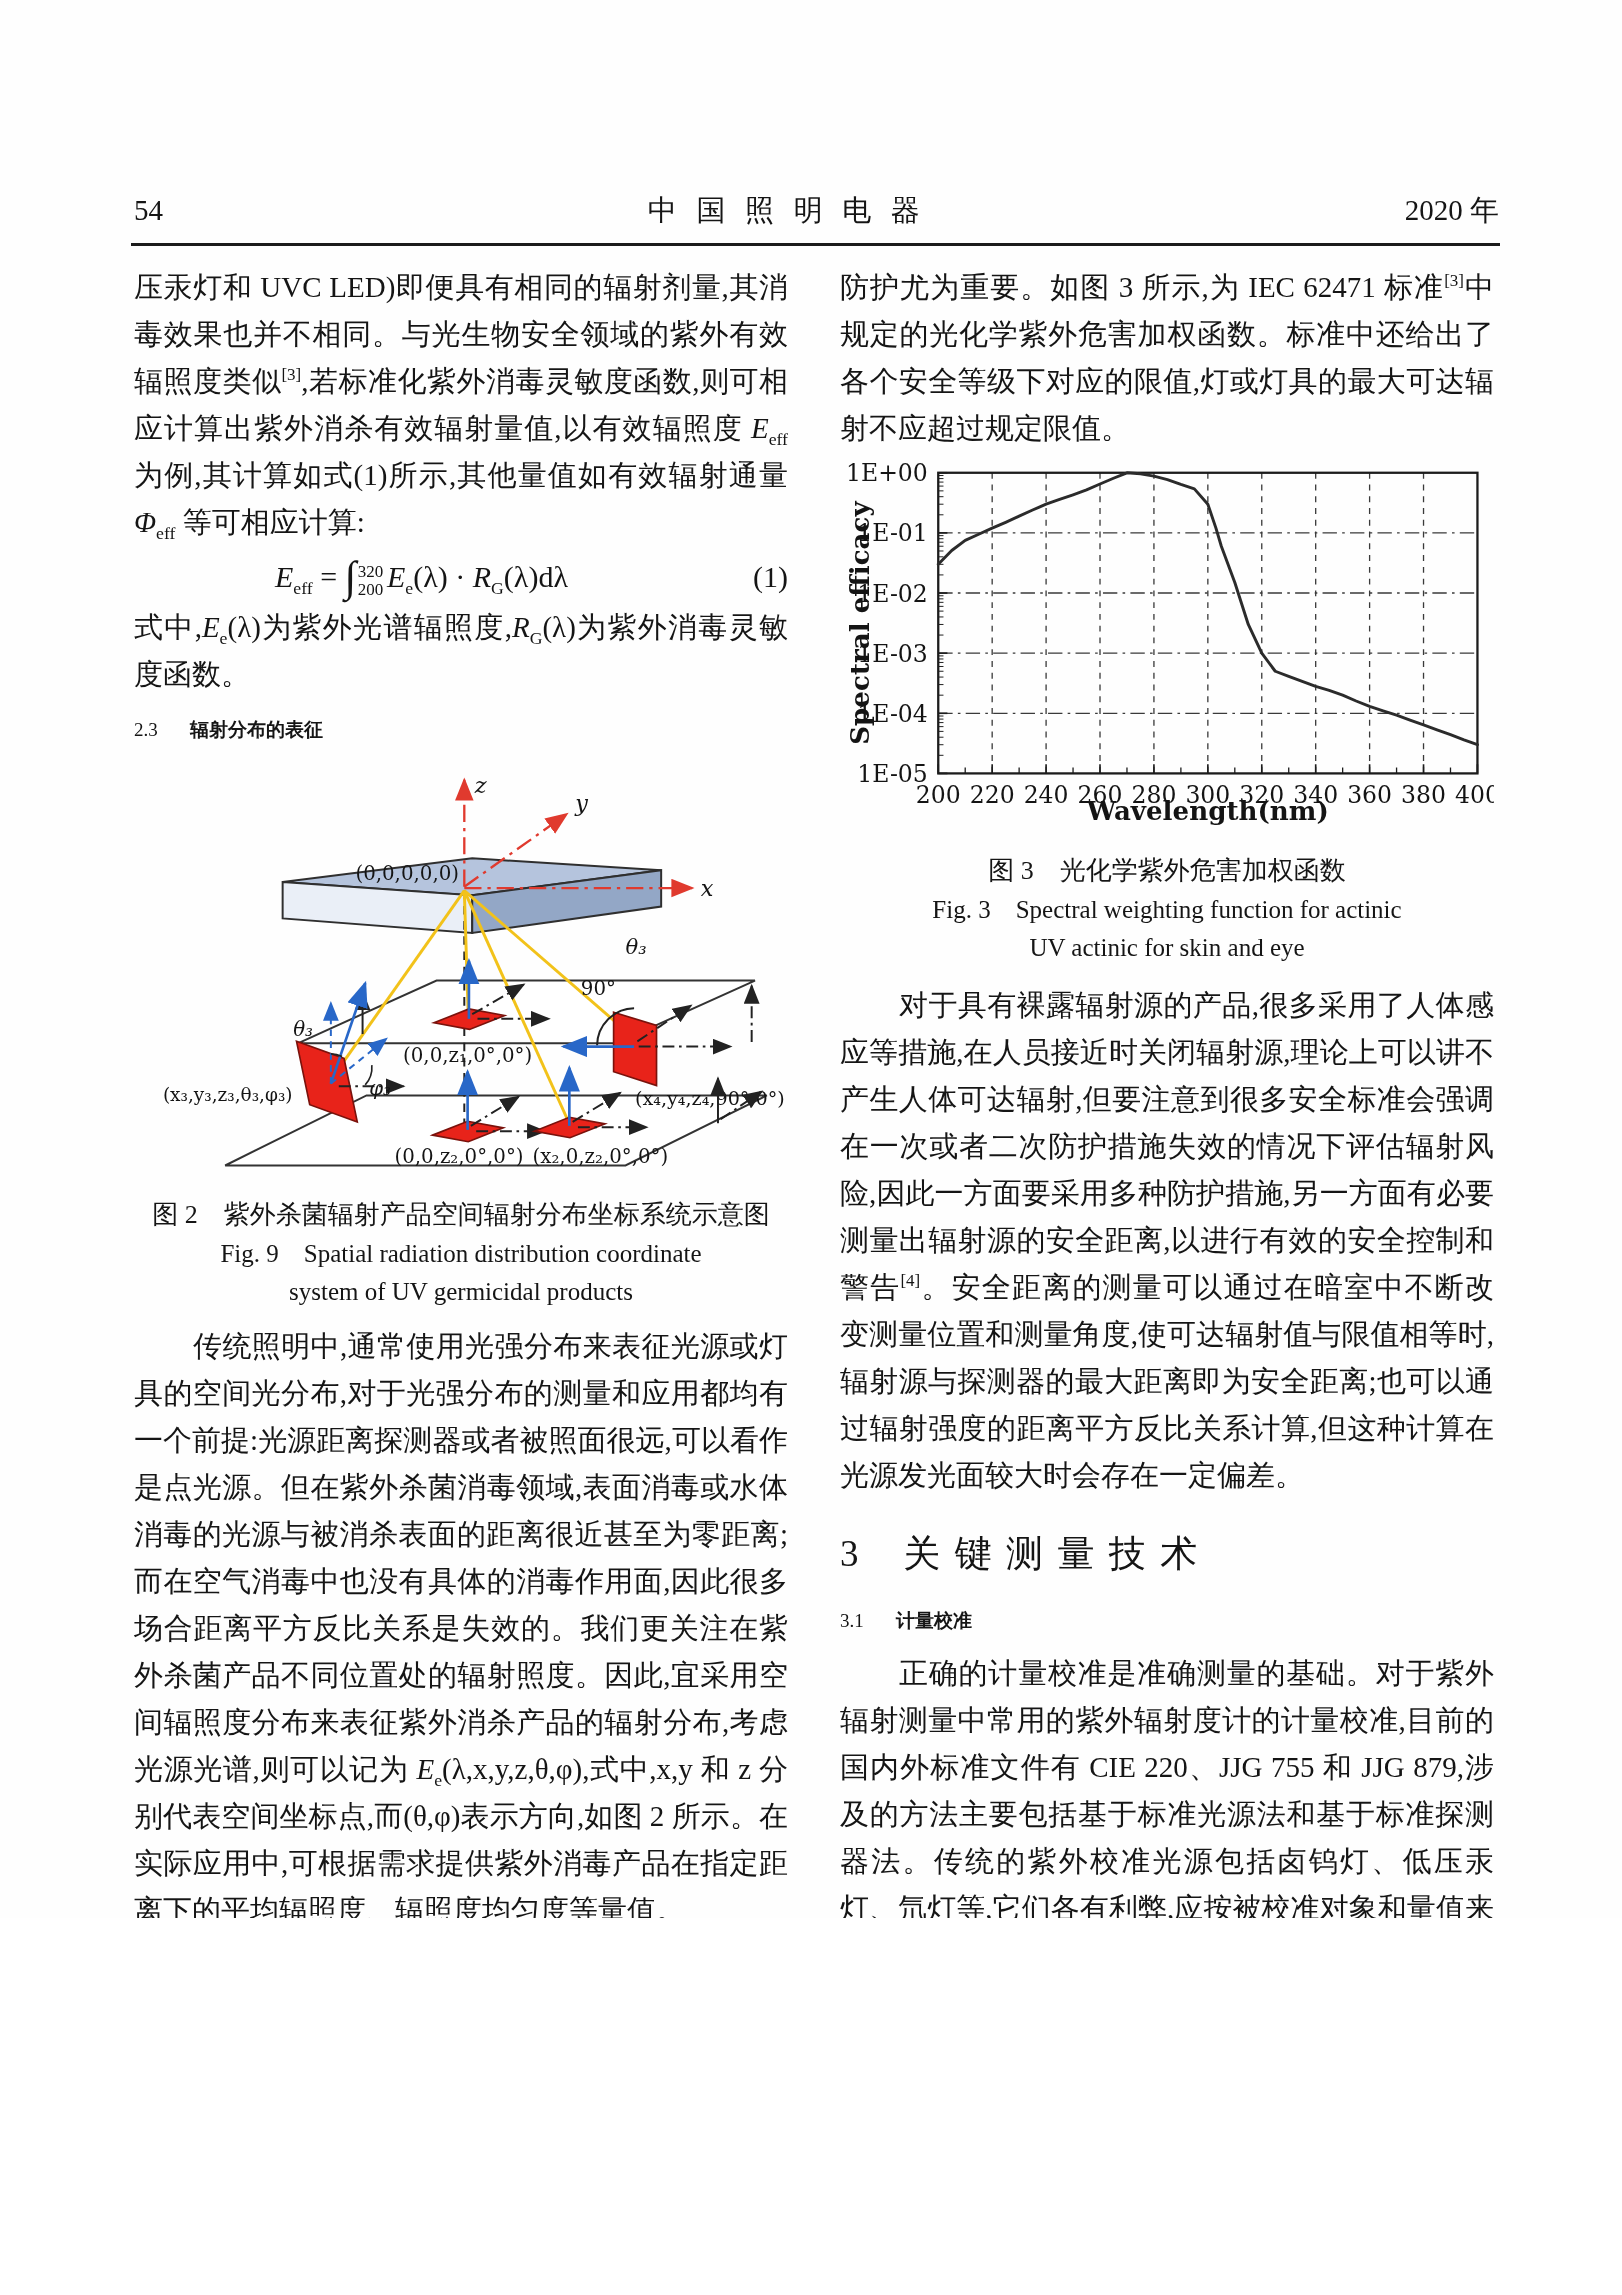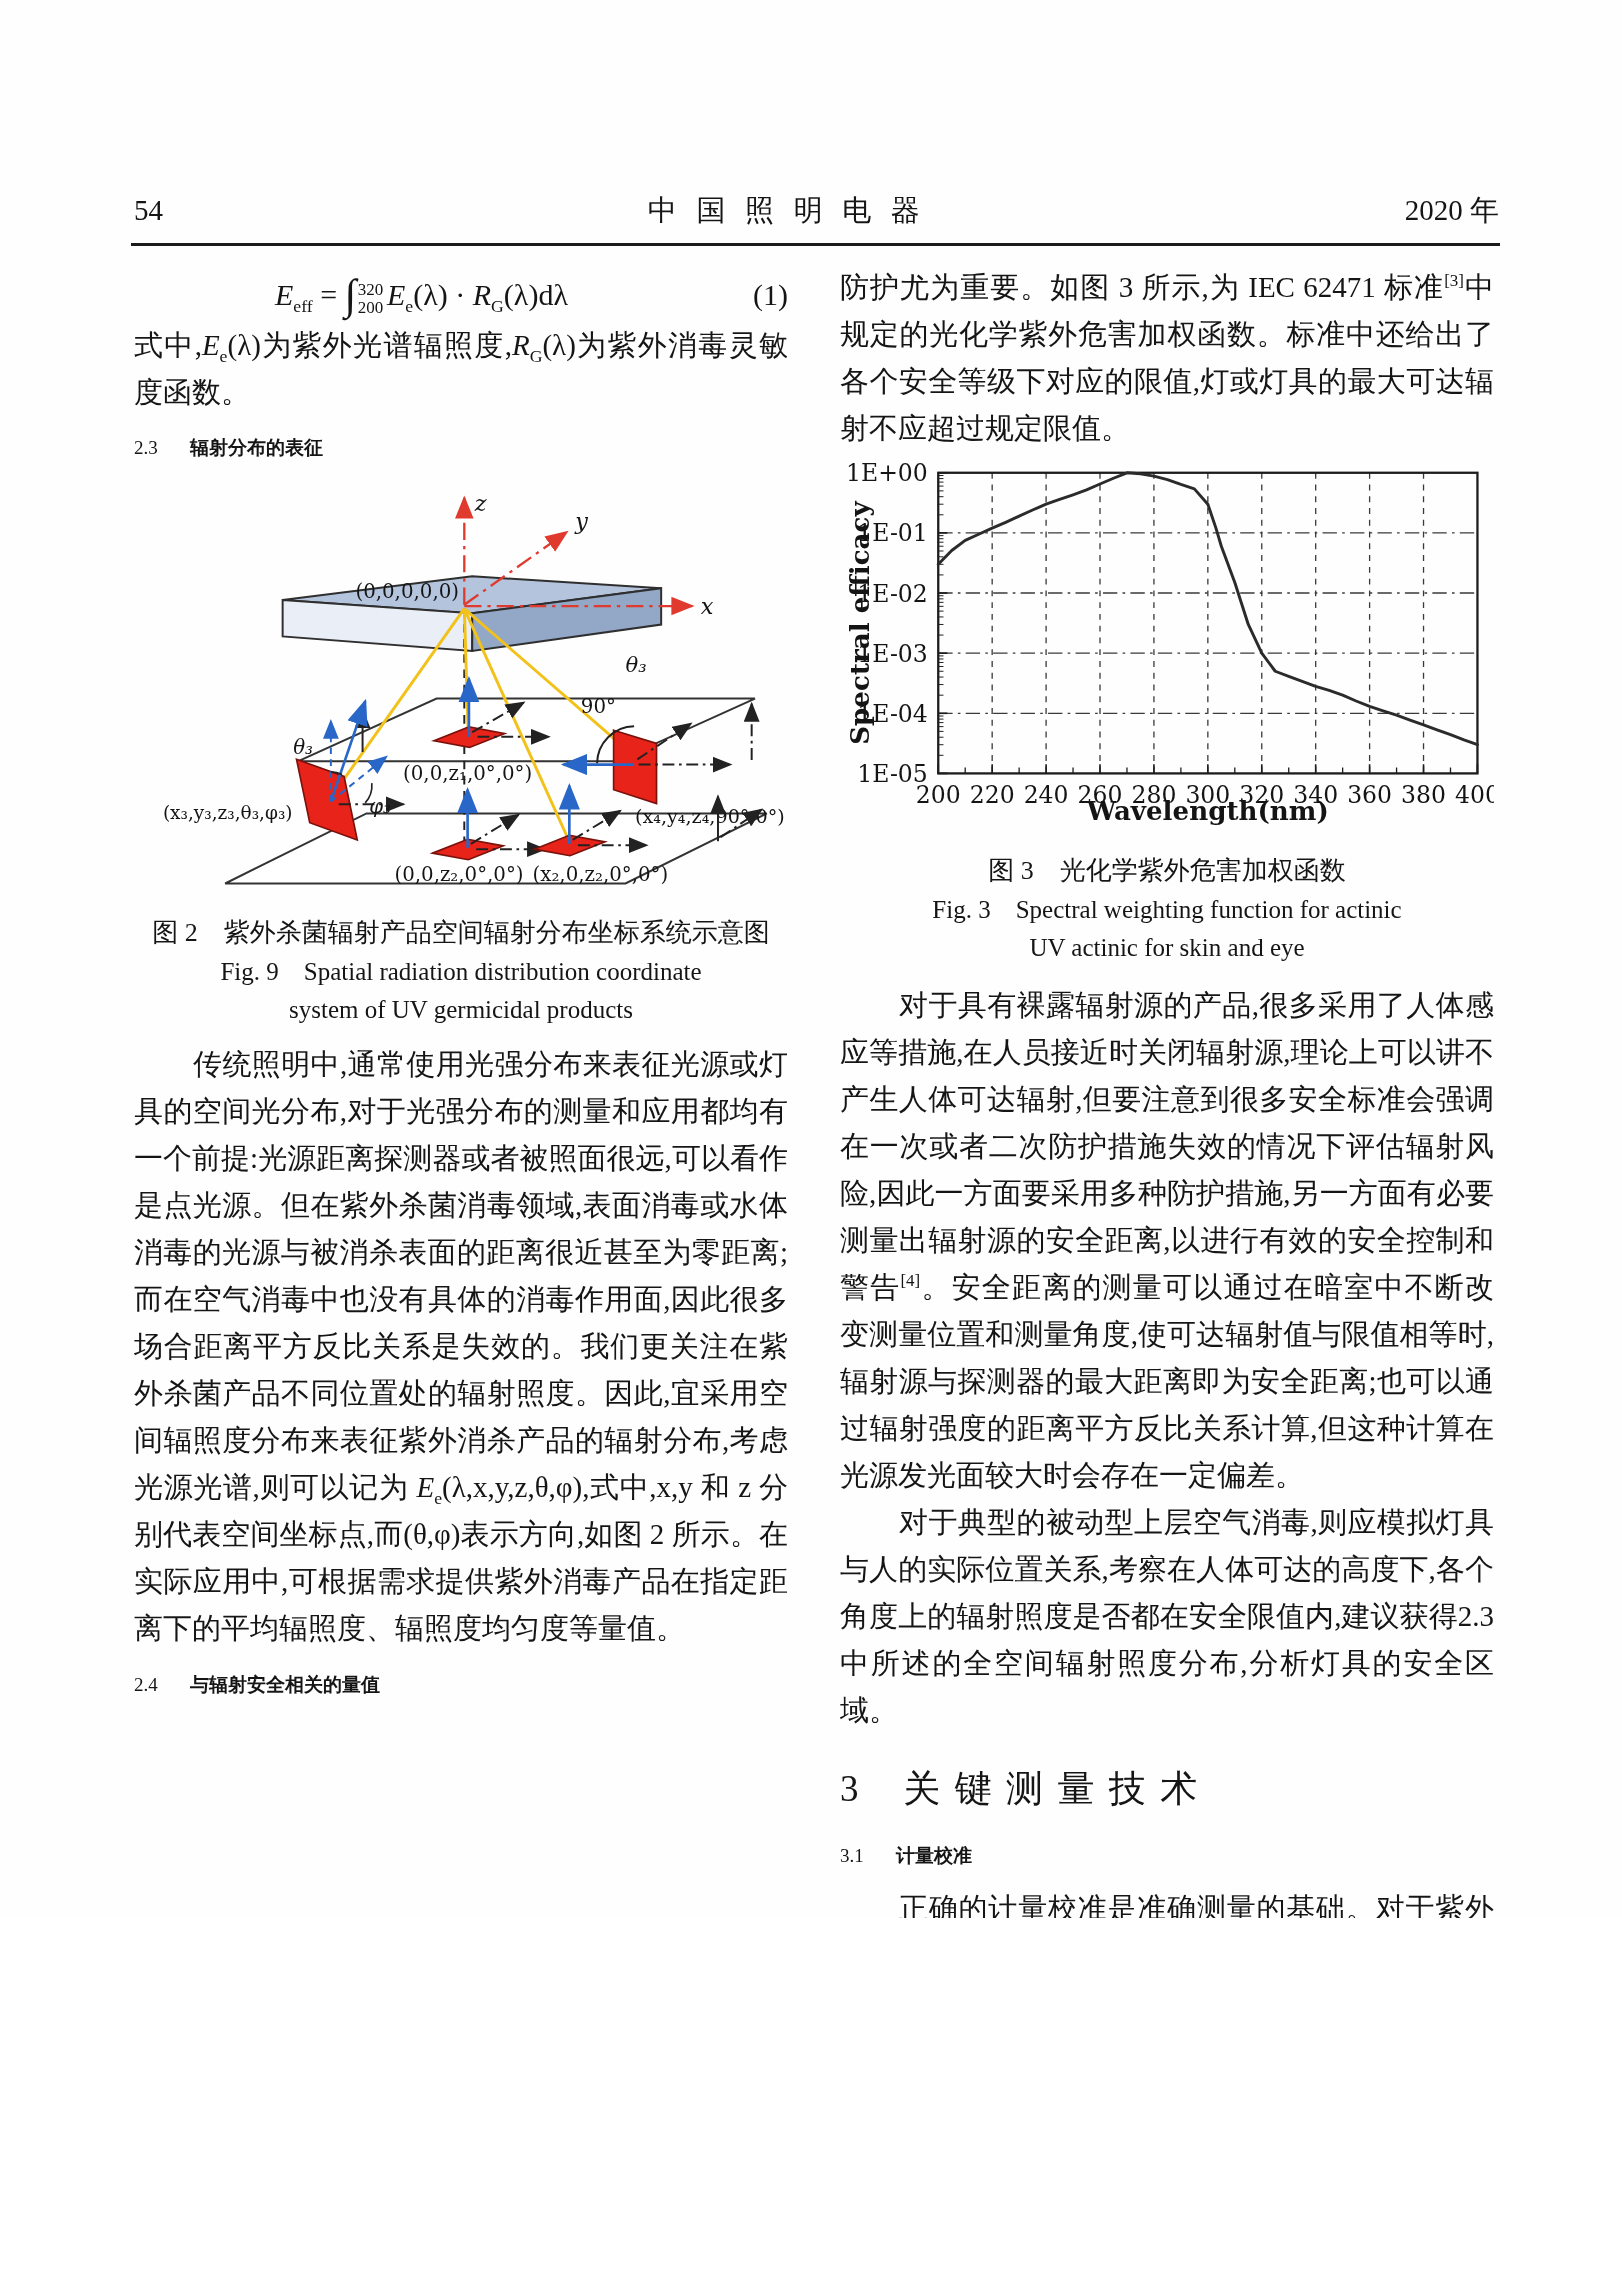--- a/index.html
+++ b/index.html
@@ -45,20 +45,21 @@
 
   <div class="header">
     <span>54</span>
     <span class="journal">中国照明电器</span>
     <span>2020 年</span>
   </div>
   <div class="rule"></div>
 
   <div class="col col-left">
 
+    <p class="para"><span>压汞灯和 UVC LED)即便具有相同的辐射剂量,其消毒效果也并不相同。与光生物安全领域的紫外有效辐照度类似</span><sup class="ref">[3]</sup><span>,若标准化紫外消毒灵敏度函数,则可相应计算出紫外消杀有效辐射量值,以有效辐照度 </span><i class="mv">E</i><sub>eff</sub><span> 为例,其计算如式(1)所示,其他量值如有效辐射通量 </span><i class="mv">Φ</i><sub>eff</sub><span> 等可相应计算:</span></p>
 
     <div class="formula-row">
       <span class="formula-body"><i class="mv">E</i><sub>eff</sub><span> = </span><span class="int">∫</span><span class="lims">
             <span>320</span>
             <span>200</span>
           </span><i class="mv">E</i><sub>e</sub><span>(λ) · </span><i class="mv">R</i><sub>G</sub><span>(λ)dλ</span></span>
       <span class="eqnum">(1)</span>
     </div>
 
     <p class="para"><span>式中,</span><i class="mv">E</i><sub>e</sub><span>(λ)为紫外光谱辐照度,</span><i class="mv">R</i><sub>G</sub><span>(λ)为紫外消毒灵敏度函数。</span></p>
@@ -285,21 +286,20 @@
           <text x="44" y="248" text-anchor="middle" font-size="40" font-weight="bold" transform="rotate(-90 44 248)">Spectral efficacy</text>
         </svg>
     </div>
 
     <div class="cap-zh">图 3　光化学紫外危害加权函数</div>
     <div class="cap-en">Fig. 3　Spectral weighting function for actinic</div>
     <div class="cap-en">UV actinic for skin and eye</div>
 
     <p class="para indent" style="margin-top:14.4px;"><span>对于具有裸露辐射源的产品,很多采用了人体感应等措施,在人员接近时关闭辐射源,理论上可以讲不产生人体可达辐射,但要注意到很多安全标准会强调在一次或者二次防护措施失效的情况下评估辐射风险,因此一方面要采用多种防护措施,另一方面有必要测量出辐射源的安全距离,以进行有效的安全控制和警告</span><sup class="ref">[4]</sup><span>。安全距离的测量可以通过在暗室中不断改变测量位置和测量角度,使可达辐射值与限值相等时,辐射源与探测器的最大距离即为安全距离;也可以通过辐射强度的距离平方反比关系计算,但这种计算在光源发光面较大时会存在一定偏差。</span></p>
 
-    <p class="para indent">对于典型的被动型上层空气消毒,则应模拟灯具与人的实际位置关系,考察在人体可达的高度下,各个角度上的辐射照度是否都在安全限值内,建议获得2.3 中所述的全空间辐射照度分布,分析灯具的安全区域。</p>
 
     <div class="h1big">
       <span class="num">3</span>
       <span class="ttl">关键测量技术</span>
     </div>
 
     <div class="h2">
       <span class="num">3.1</span>
       <span class="ttl">计量校准</span>
     </div>

